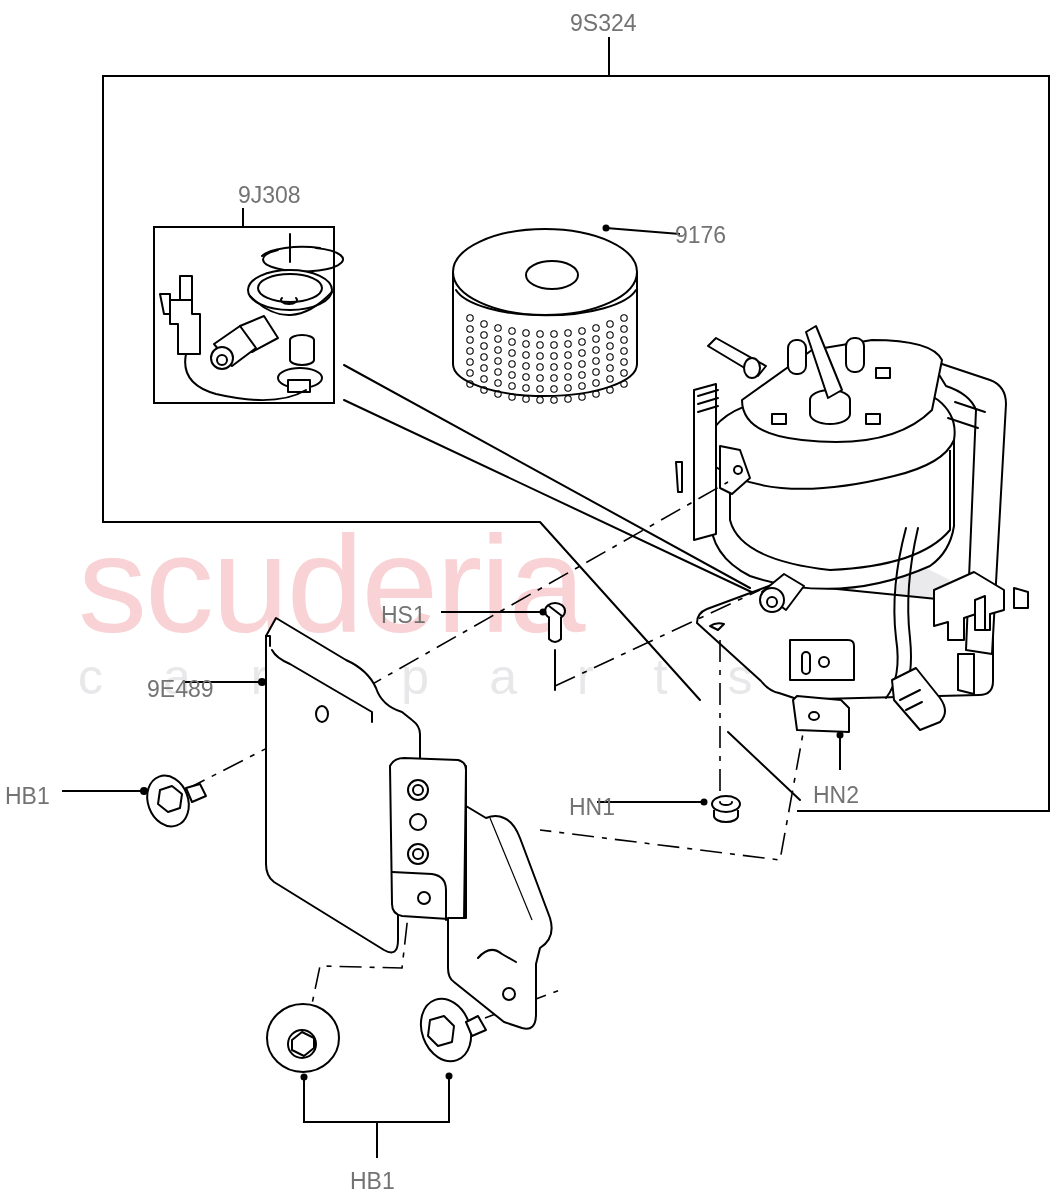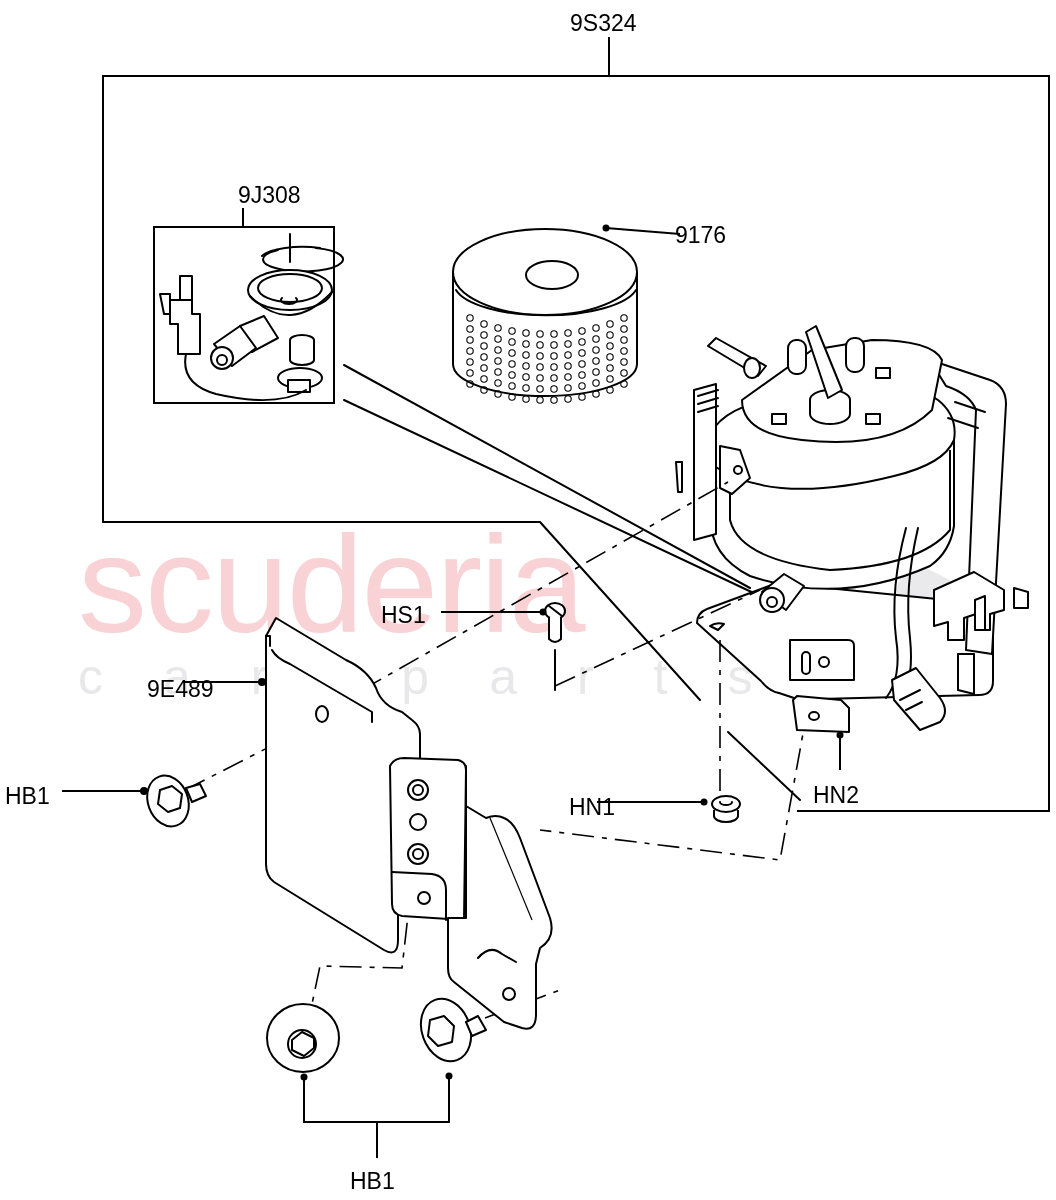--- a/index.html
+++ b/index.html
@@ -3,21 +3,21 @@
 <meta charset="utf-8">
 <style>
   html, body { margin: 0; padding: 0; background: #ffffff; }
   body { width: 1056px; height: 1200px; position: relative; overflow: hidden;
          font-family: "Liberation Sans", sans-serif; }
   #canvas { position: absolute; left: 0; top: 0; width: 1056px; height: 1200px; }
   .wm-big { position: absolute; left: 78px; top: 515px; font-size: 138px; font-weight: normal;
             color: #f8d2d4; letter-spacing: -2px; line-height: 1; white-space: nowrap; }
   .wm-small { position: absolute; left: 78px; top: 652px; font-size: 50px;
               color: #e8e8ea; letter-spacing: 60px; line-height: 1; white-space: nowrap; }
-  .callout { position: absolute; color: #000000; font-size: 23px; line-height: 1;
+  .callout { position: absolute; color: #737373; font-size: 23px; line-height: 1;
              white-space: nowrap; cursor: pointer; }
   svg .k { fill: none; stroke: #000; stroke-width: 2; stroke-linejoin: round; stroke-linecap: round; }
   svg .kw { fill: #fff; stroke: #000; stroke-width: 2; stroke-linejoin: round; }
   svg .thin { fill: none; stroke: #000; stroke-width: 1.2; }
   svg .dash { fill: none; stroke: #000; stroke-width: 1.6; stroke-dasharray: 22 8 5 8; }
   svg .lead { fill: none; stroke: #000; stroke-width: 2; }
   svg .dot { fill: #000; }
   svg .checker { fill: #d9d9dd; opacity: 0.55; }
 </style>
 </head>

